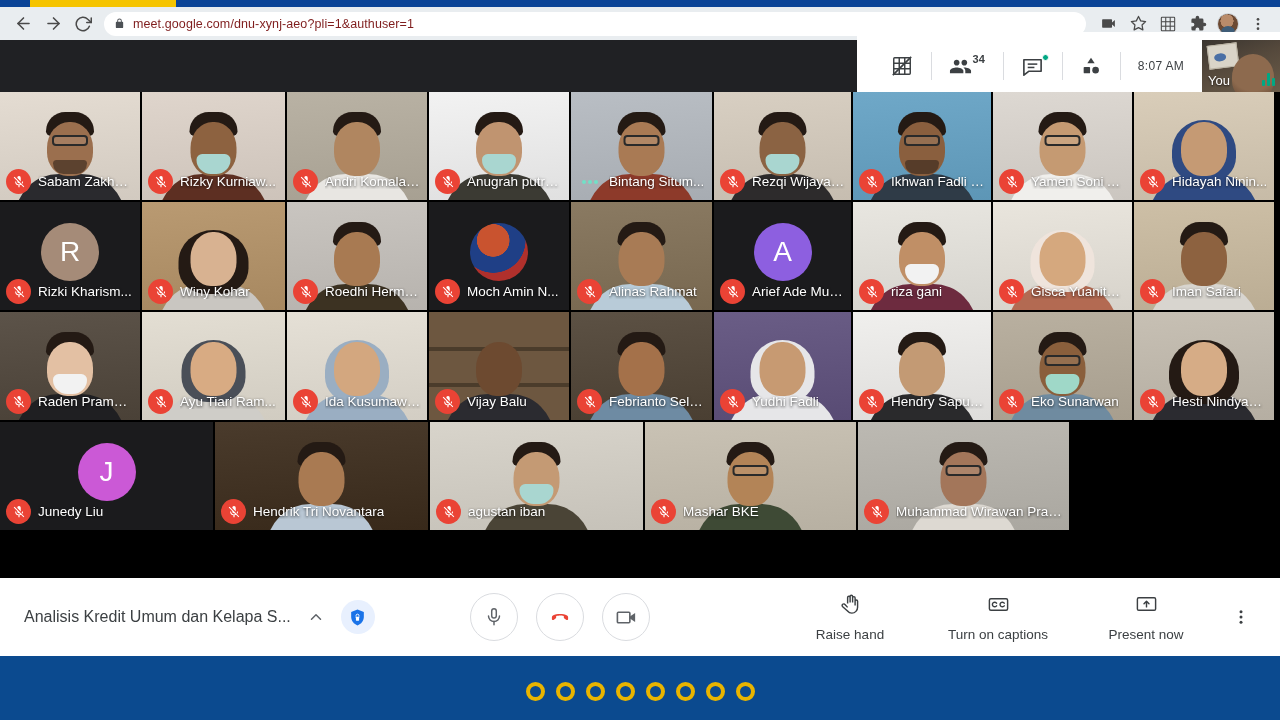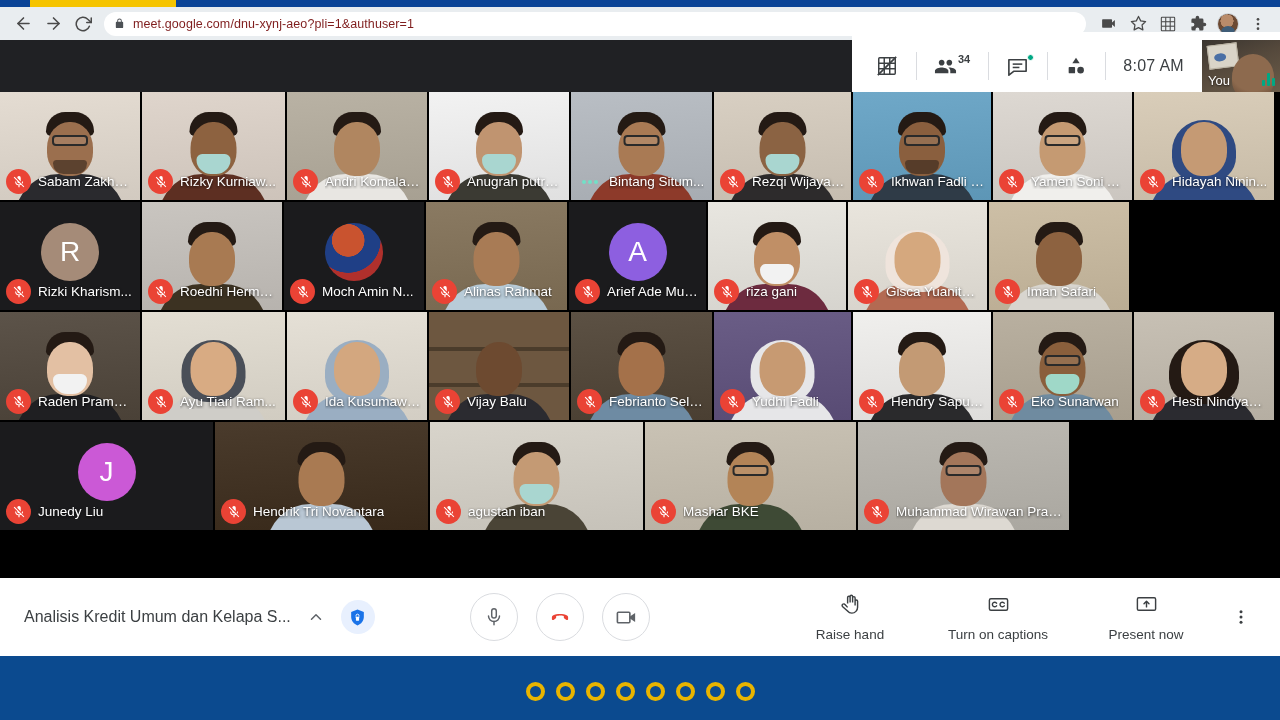--- a/index.html
+++ b/index.html
@@ -51,39 +51,39 @@
   
   .meet { position: absolute; top: 40px; left: 0; width: 1280px; height: 680px; background: #000; }
 
   
   .meet-top {
     position: absolute; top: 0; left: 0; width: 1280px; height: 52px;
     background: #202124; display: flex; justify-content: flex-end; align-items: center;
   }
   .topbar-pill {
     height: 68px; background: #fff; display: flex; align-items: center;
-    border-radius: 4px 0 0 4px; padding-left: 6px;
+    border-radius: 4px 0 0 4px; padding-left: 16px;
   }
   .top-item {
     height: 52px; display: flex; align-items: center; justify-content: center;
     padding: 0 18px; position: relative; color: #3c4043;
   }
   .top-item + .top-item::before {
     content: ""; position: absolute; left: 0; top: 12px; width: 1px; height: 28px; background: #dadce0;
   }
   .ppl-wrap { position: relative; display: flex; align-items: center; }
   .ppl-count {
     font-size: 11px; font-weight: bold; color: #3c4043; margin-left: 1px;
     position: relative; top: -7px;
   }
   .chat-dot {
     position: absolute; width: 7px; height: 7px; border-radius: 50%;
     background: #00a884; right: 13px; top: 14px; border: 1.5px solid #fff;
   }
-  .clock { font-size: 16px; color: #3c4043; letter-spacing: .3px; white-space: nowrap; }
+  .clock { font-size: 12px; color: #3c4043; letter-spacing: .3px; white-space: nowrap; }
   .self-view {
     width: 78px; height: 52px; position: relative; overflow: hidden;
     background: linear-gradient(160deg, #3a3530 0%, #55493c 45%, #6b5c49 100%);
   }
   .self-view .pic-frame {
     position: absolute; left: 6px; top: 4px; width: 30px; height: 24px;
     background: #d9d4c8; transform: rotate(-7deg);
     border: 1px solid #b9b2a2;
   }
   .self-view .pic-frame::after {
@@ -516,20 +516,38 @@
           <div class="letter-av" style="background:#a58b78">R</div>
           <div class="name-row" style="max-width:134px">
             <span class="mic-badge">
               <svg width="14" height="14" viewBox="0 0 24 24" fill="#fff">
                 <path d="M19 11h-1.7a5.3 5.3 0 0 1-.85 2.9l1.24 1.24A7 7 0 0 0 19 11zM14.98 11.17 15 11V5a3 3 0 0 0-6-.17l5.98 6.34zM4.27 3 3 4.27l6 6V11a3 3 0 0 0 3 3c.16 0 .31-.02.46-.05l1.66 1.66A5 5 0 0 1 7 11H5.3a7 7 0 0 0 5.7 6.72V21h2v-3.28a6.9 6.9 0 0 0 2.55-.92L19.73 21 21 19.73 4.27 3z"></path>
               </svg>
             </span>
             <span class="pname">Rizki Kharism...</span>
           </div>
         </div>
+        <div class="tile" title="Winy Kohar" style="width: 143px; background: rgb(185, 154, 114);">
+          <div class="vid">
+            <div class="bg" style="background:linear-gradient(175deg,#b99a72 0%, #a78860 100%)"></div>
+            <div class="person" style="width:100%;height:100%">
+              <div class="body" style="background:#c9c6c1"></div>
+              <div class="hijab" style="bottom:22px;background:#241a14;width:70px;height:64px"></div>
+              <div class="head" style="background:#d8b291"></div>
+            </div>
+          </div>
+          <div class="name-row" style="max-width:137px">
+            <span class="mic-badge">
+              <svg width="14" height="14" viewBox="0 0 24 24" fill="#fff">
+                <path d="M19 11h-1.7a5.3 5.3 0 0 1-.85 2.9l1.24 1.24A7 7 0 0 0 19 11zM14.98 11.17 15 11V5a3 3 0 0 0-6-.17l5.98 6.34zM4.27 3 3 4.27l6 6V11a3 3 0 0 0 3 3c.16 0 .31-.02.46-.05l1.66 1.66A5 5 0 0 1 7 11H5.3a7 7 0 0 0 5.7 6.72V21h2v-3.28a6.9 6.9 0 0 0 2.55-.92L19.73 21 21 19.73 4.27 3z"></path>
+              </svg>
+            </span>
+            <span class="pname">Winy Kohar</span>
+          </div>
+        </div>
         <div class="tile" title="Roedhi Herma..." style="width: 140px; background: rgb(201, 197, 192);">
           <div class="vid">
             <div class="bg" style="background:linear-gradient(175deg,#c9c5c0 0%, #b7b3ae 100%)"></div>
             <div class="person" style="width:100%;height:100%">
               <div class="body" style="background:#3c3222"></div>
               <div class="hair" style="bottom:70px"></div>
               <div class="head" style="background:#a87a52"></div>
             </div>
           </div>
           <div class="name-row" style="max-width:134px">

